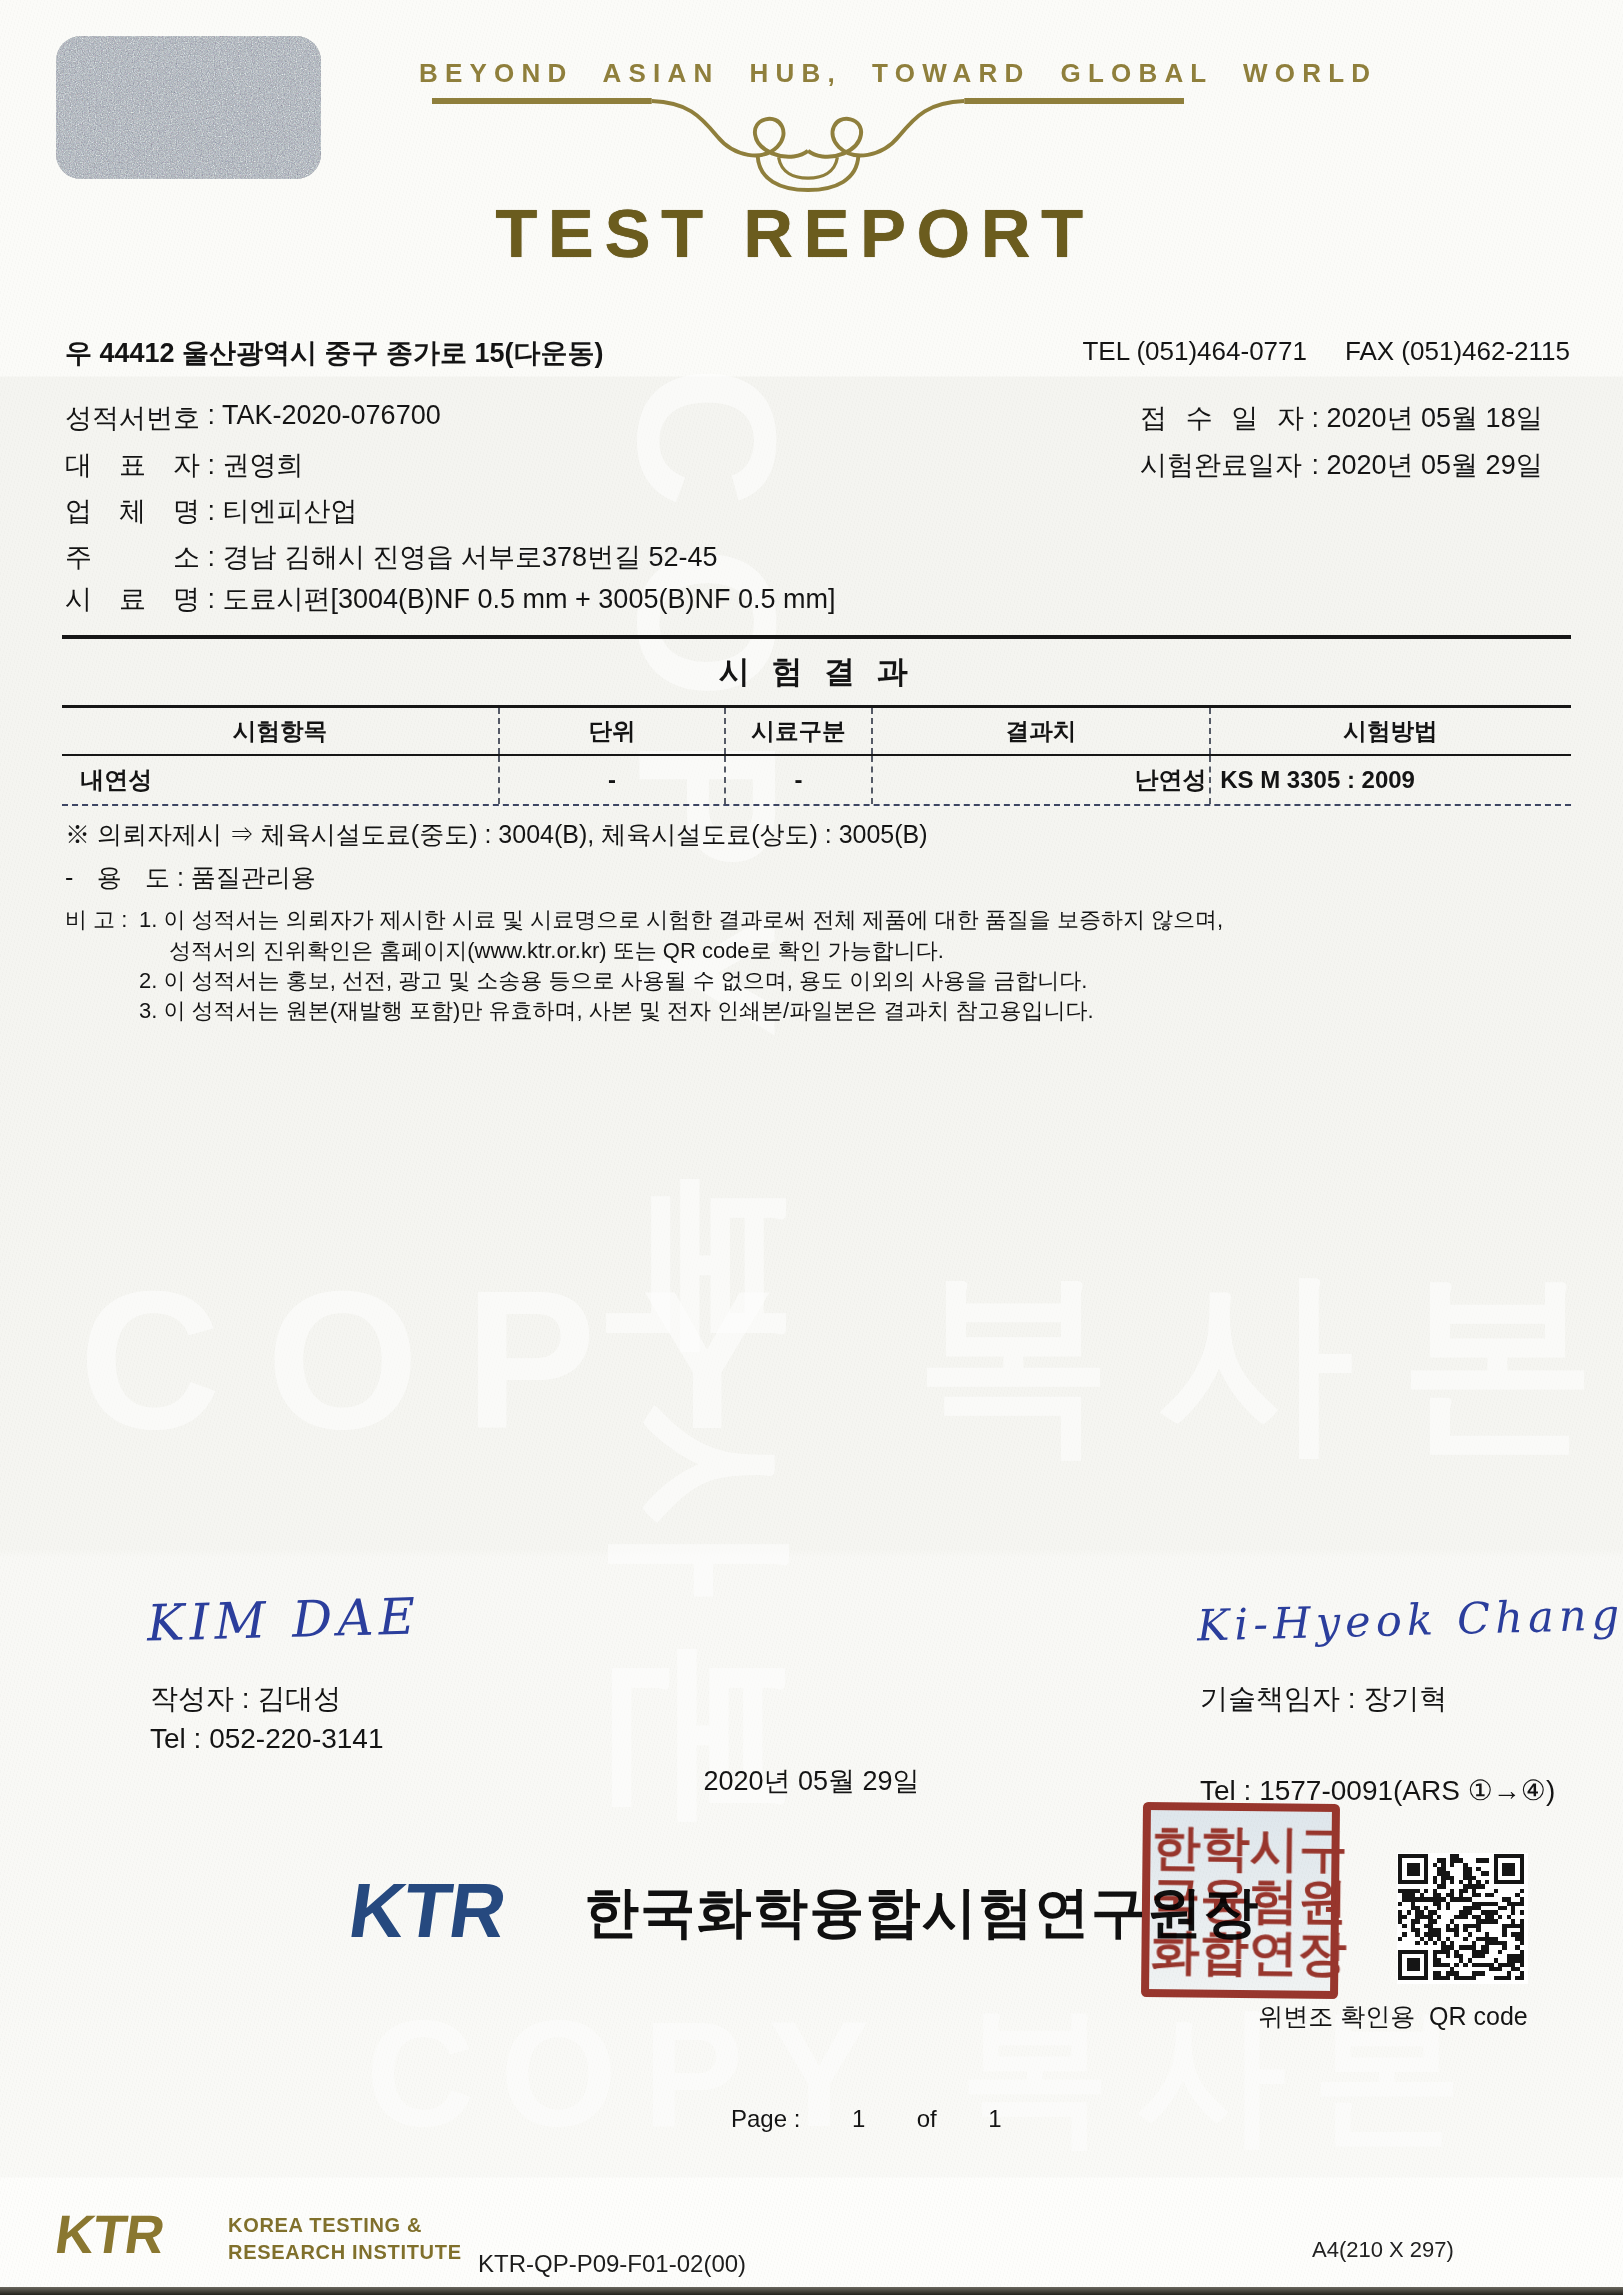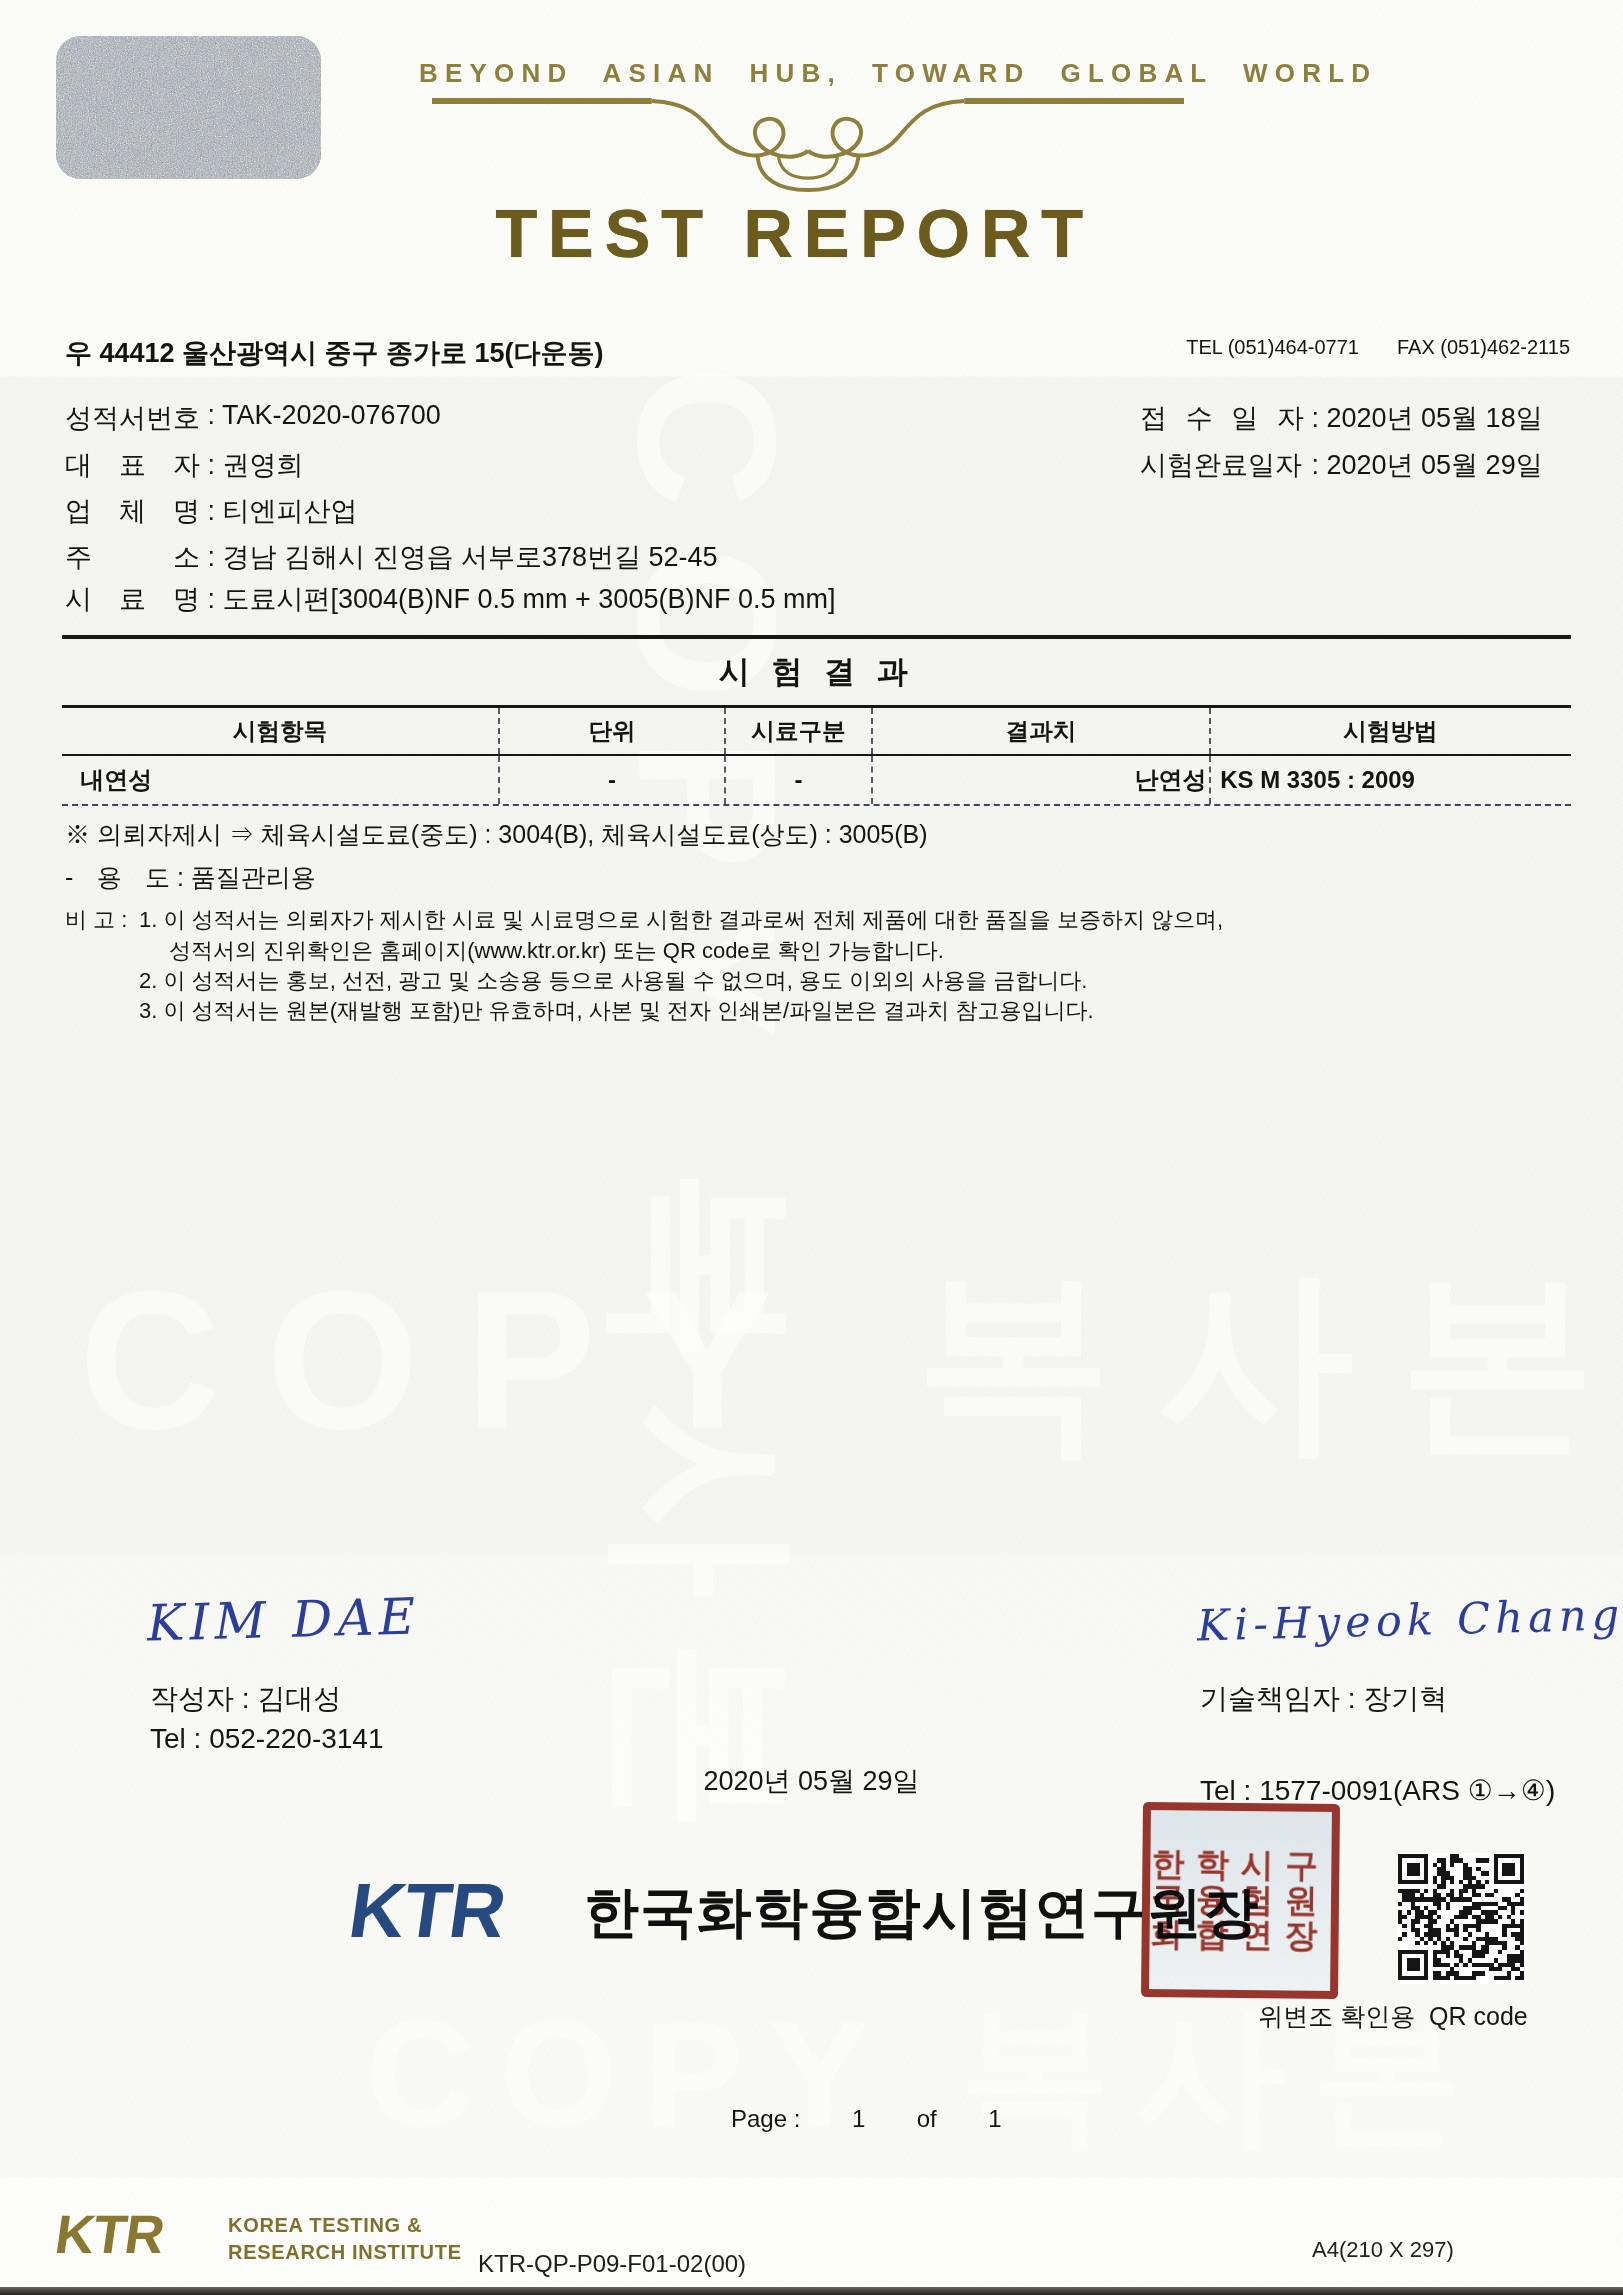--- a/index.html
+++ b/index.html
@@ -15,21 +15,21 @@
   .z{position:absolute;z-index:2;}
   
   .holo{left:56px;top:36px;width:265px;height:143px;border-radius:25px;overflow:hidden;box-shadow:inset 0 0 11.8px rgba(40,40,48,.55);}
   .tagline{left:419px;top:58px;width:759px;text-align:center;font-size:26px;font-weight:bold;
     letter-spacing:7.2px;word-spacing:15.7px;color:#8f7f3c;white-space:nowrap;}
   .flourish{left:432px;top:93px;}
   .title{left:415px;top:194px;width:759px;text-align:center;font-size:69px;font-weight:bold;
     letter-spacing:10.5px;color:#6b5c1e;white-space:nowrap;text-shadow:0 0 0.7px #564a18;}
   
   .addr{left:65px;top:335px;font-size:27px;font-weight:600;}
-  .telfax{right:53px;top:336px;font-size:20px;font-weight:500;}
+  .telfax{right:53px;top:336px;font-size:26px;font-weight:500;}
   .telfax span+span{margin-left:38px;}
   
   .inf{font-size:27px;font-weight:500;white-space:nowrap;}
   .lbl{display:inline-block;text-align:justify;text-align-last:justify;vertical-align:top;}
   .lw{width:135px;} .rw{width:164px;}
   .val::before{content:" : ";white-space:pre;}
   .r1{top:400px;} .r2{top:447px;} .r3{top:493px;} .r4{top:539px;} .r5{top:581px;}
   .lcol{left:65px;} .rcol{left:1140px;}
   
   .tbl{left:62px;top:635px;width:1509px;border-top:4.6px solid #161616;}
@@ -54,21 +54,21 @@
   .sig{font-size:28px;font-weight:500;white-space:nowrap;}
   
   .issuedate{left:419px;top:1763px;width:785px;text-align:center;font-size:27px;font-weight:500;}
   .ktrblue{left:350px;top:1866px;font-size:77px;font-weight:bold;color:#26497f;
     transform:skewX(-8deg);letter-spacing:-1.3px;}
   .inst{left:584px;top:1876px;font-size:55px;font-weight:800;letter-spacing:1.3px;color:#101010;white-space:nowrap;}
   .seal{left:1142px;top:1803px;width:178px;height:174px;border:8.5px solid #9c372e;border-radius:5.2px;
     background:linear-gradient(rgba(203,219,236,.5),rgba(228,237,246,.35));
     display:flex;justify-content:space-around;align-items:center;padding:2.6px 1.3px;
     mix-blend-mode:multiply;transform:rotate(.6deg);filter:blur(0.3px);z-index:3;}
-  .seal .col{display:flex;flex-direction:column;font-size:33px;line-height:1.06;font-weight:800;color:#9c372e;}
+  .seal .col{display:flex;flex-direction:column;font-size:49px;line-height:1.06;font-weight:800;color:#9c372e;}
   .qr{left:1397px;top:1853px;width:128px;height:128px;background:#fff;padding:1.3px;}
   .qrcap{left:1236px;top:2000px;width:314px;text-align:center;font-size:25px;font-weight:500;white-space:pre;}
   
   .pageline{left:707px;top:2105px;font-size:24px;font-weight:500;}
   .pageline span{margin-right:27.5px;margin-left:24px;}
   .ktrgold{left:56px;top:2203px;font-size:54px;font-weight:bold;color:#8a7730;transform:skewX(-8deg);letter-spacing:-1.3px;}
   .org{left:228px;top:2212px;font-size:20px;font-weight:bold;color:#80702c;line-height:27px;letter-spacing:0.7px;white-space:nowrap;}
   .doccode{left:478px;top:2250px;font-size:24px;font-weight:500;color:#1d1d1d;}
   .paper{left:1312px;top:2237px;font-size:22px;font-weight:500;color:#222;}
   .botedge{left:0;bottom:0;width:100%;height:7.9px;background:linear-gradient(#6a675e,#23221d);z-index:4;}

